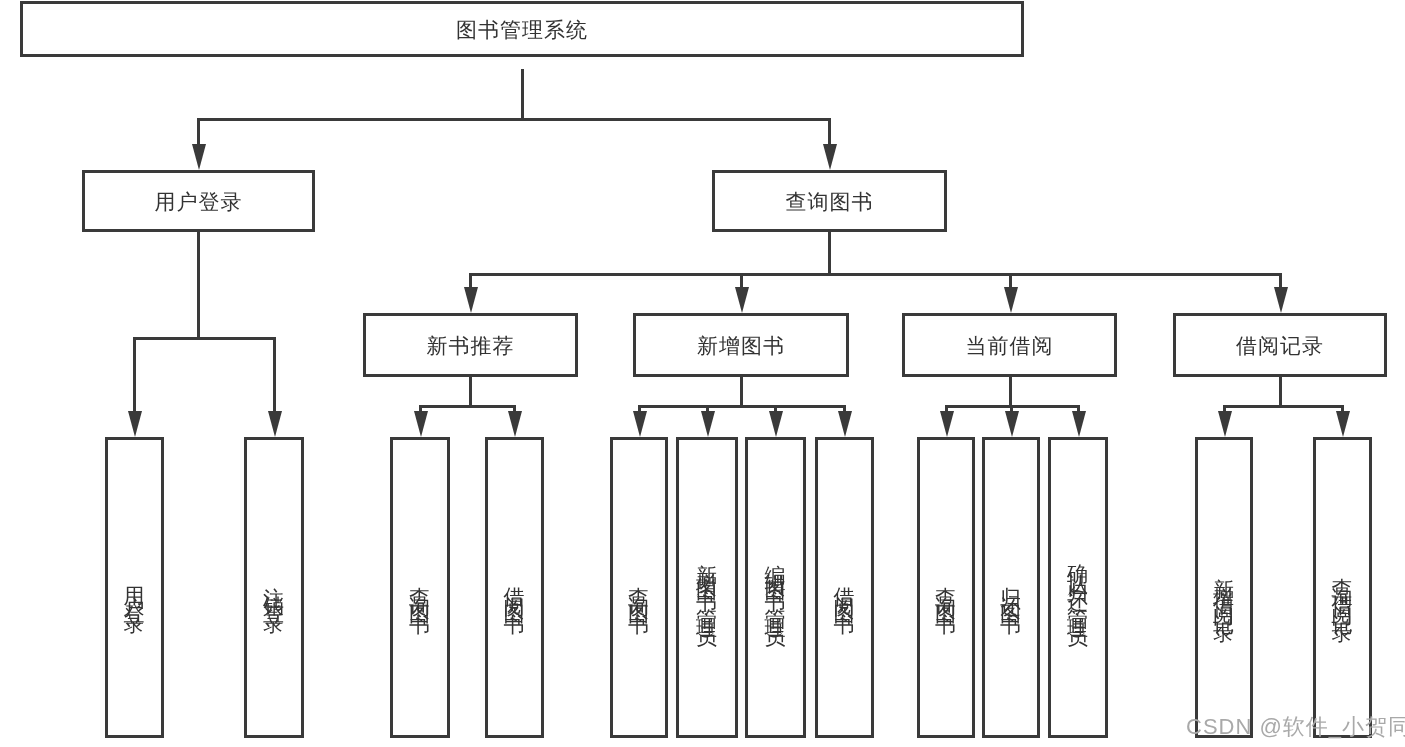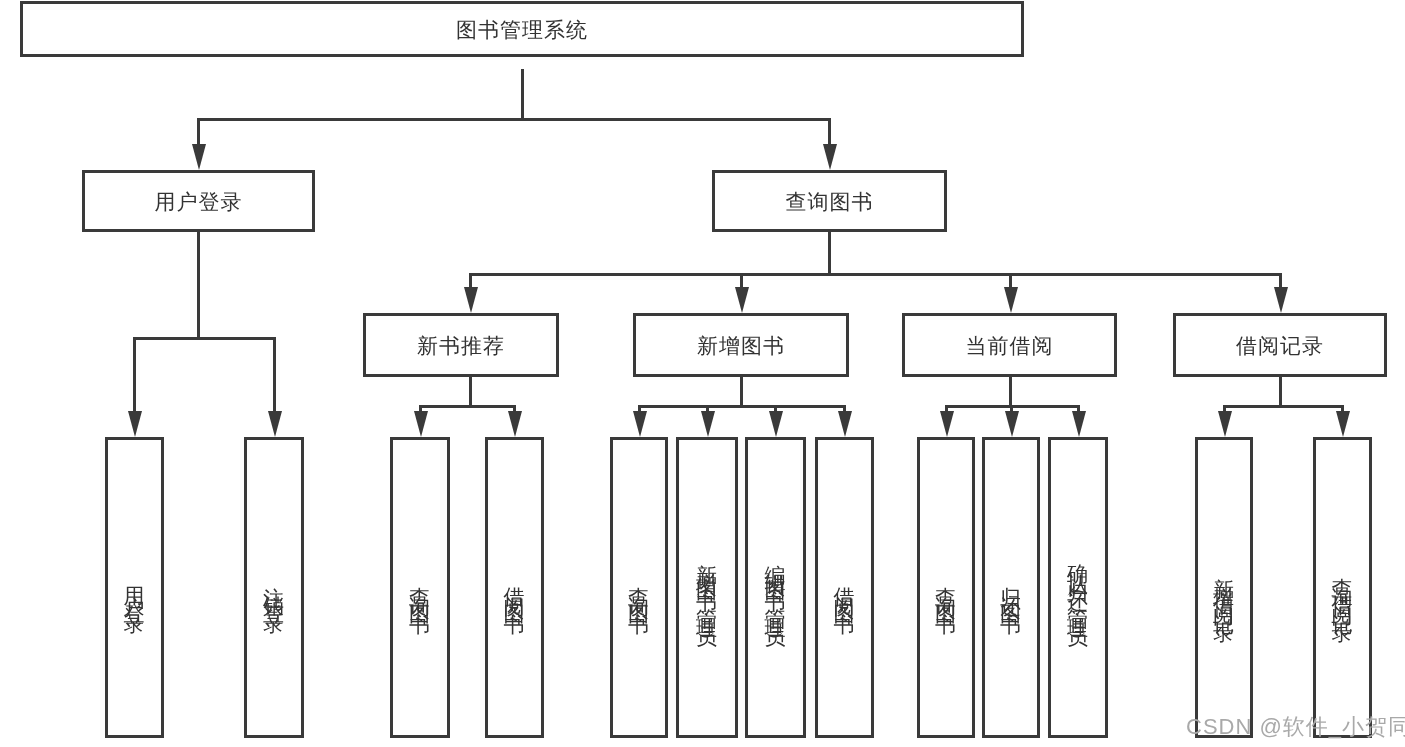--- a/index.html
+++ b/index.html
@@ -55,21 +55,21 @@
   <div class="arrow" style="left:133px; top:337px; height:74px;"></div>
   <div class="arrow" style="left:273px; top:337px; height:74px;"></div>
 
   <div class="vline" style="left:828px; top:232px; height:41px;"></div>
   <div class="hline" style="left:469px; top:273px; width:813px;"></div>
   <div class="arrow" style="left:469px; top:273px; height:14px;"></div>
   <div class="arrow" style="left:740px; top:273px; height:14px;"></div>
   <div class="arrow" style="left:1009px; top:273px; height:14px;"></div>
   <div class="arrow" style="left:1279px; top:273px; height:14px;"></div>
 
-  <div class="box h" style="left:363px; top:313px; width:196px; height:64px;">新书推荐</div>
+  <div class="box h" style="left:363px; top:313px; width:215px; height:64px;">新书推荐</div>
   <div class="box h" style="left:633px; top:313px; width:216px; height:64px;">新增图书</div>
   <div class="box h" style="left:902px; top:313px; width:215px; height:64px;text-align:center;">当前借阅</div>
   <div class="box h" style="left:1173px; top:313px; width:214px; height:64px;">借阅记录</div>
 
   <div class="vline" style="left:469px; top:377px; height:28px;"></div>
   <div class="hline" style="left:419px; top:405px; width:97px;"></div>
   <div class="arrow" style="left:419px; top:405px; height:6px;"></div>
   <div class="arrow" style="left:513px; top:405px; height:6px;"></div>
 
   <div class="vline" style="left:740px; top:377px; height:28px;"></div>

